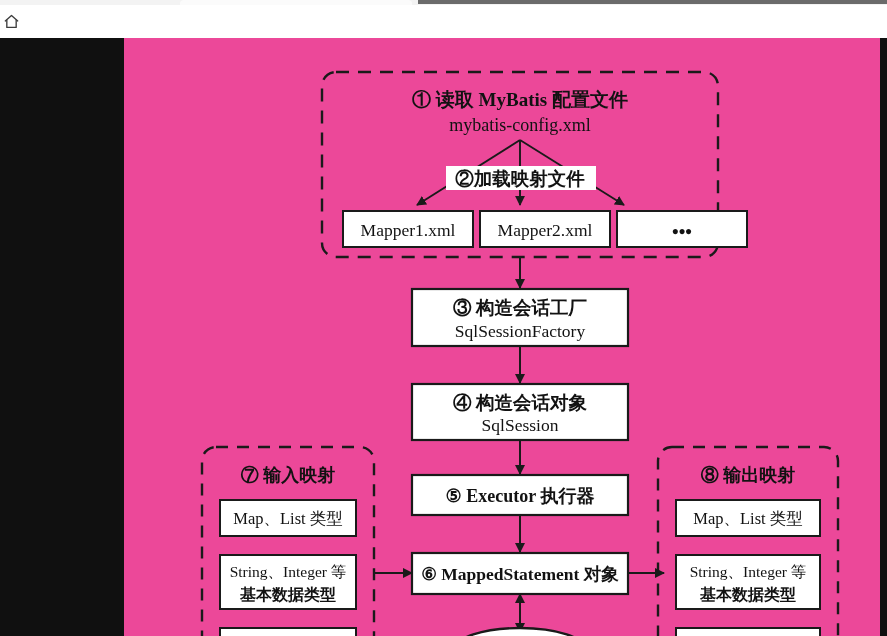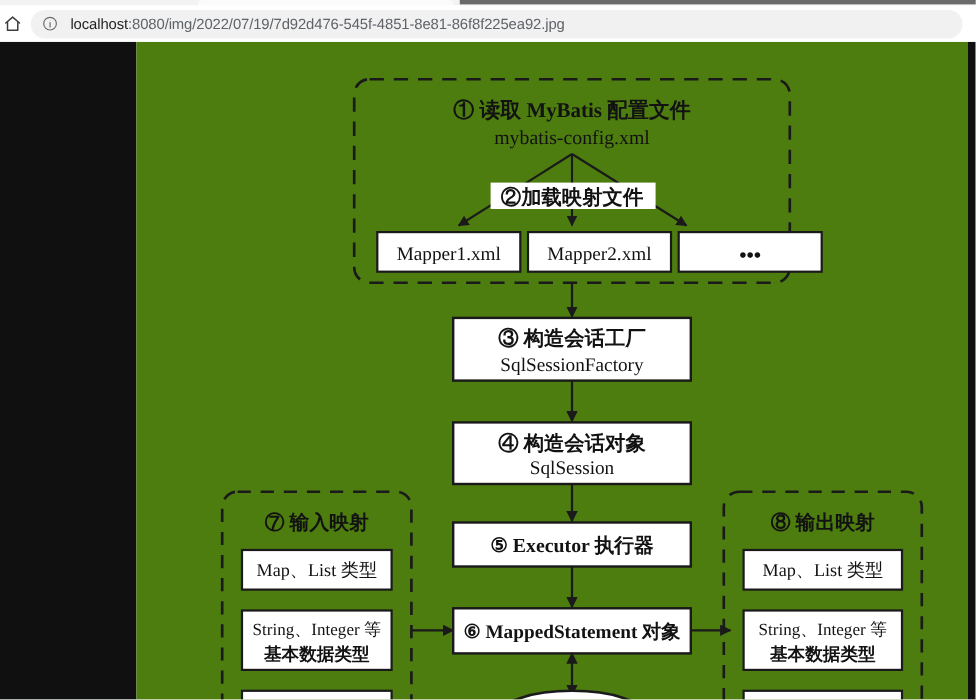--- a/index.html
+++ b/index.html
@@ -72,21 +72,21 @@
   #letterbox-left {
     position: absolute; left: 0; top: 0; width: 124px; height: 598px;
     background: #101010;
   }
   #letterbox-right {
     position: absolute; left: 880px; top: 0; width: 7px; height: 598px;
     background: #101010;
   }
   #diagram-image {
     position: absolute; left: 124px; top: 0; width: 756px; height: 598px;
-    background: #4d7c0f;
+    background: #ec4899;
   }
   #diagram-svg { display: block; }
 
   
   .cn { font-family: "Liberation Serif", serif; font-weight: bold; }
   .en { font-family: "Liberation Serif", serif; }
 </style>
 </head>
 <body>
 
@@ -101,30 +101,20 @@
 
     <div id="home-button">
       <span>
         <svg width="17" height="17" viewBox="0 0 24 24" fill="none" stroke="#3c3c3c" stroke-width="1.9" stroke-linejoin="round" stroke-linecap="round">
           <path d="M3.2 11.2 L12 3.6 L20.8 11.2"></path>
           <path d="M5.4 10.2 V20.4 H18.6 V10.2"></path>
         </svg>
       </span>
     </div>
 
-    <div id="address-bar">
-      <span id="info-icon">
-        <svg width="15" height="15" viewBox="0 0 24 24" fill="none" stroke="#6b6b6b" stroke-width="1.7">
-          <circle cx="12" cy="12" r="9.2"></circle>
-          <line x1="12" y1="10.6" x2="12" y2="17" stroke-linecap="round"></line>
-          <circle cx="12" cy="7.3" r="0.35" fill="#6b6b6b" stroke="none"></circle>
-        </svg>
-      </span>
-      <span id="url-text"><span class="host">localhost</span><span class="path">:8080/img/2022/07/19/7d92d476-545f-4851-8e81-86f8f225ea92.jpg</span></span>
-    </div>
 
   </div>
 </div>
 
 <div id="page-viewport">
 
   <div id="letterbox-left"></div>
   <div id="letterbox-right"></div>
 
   <div id="diagram-image">

